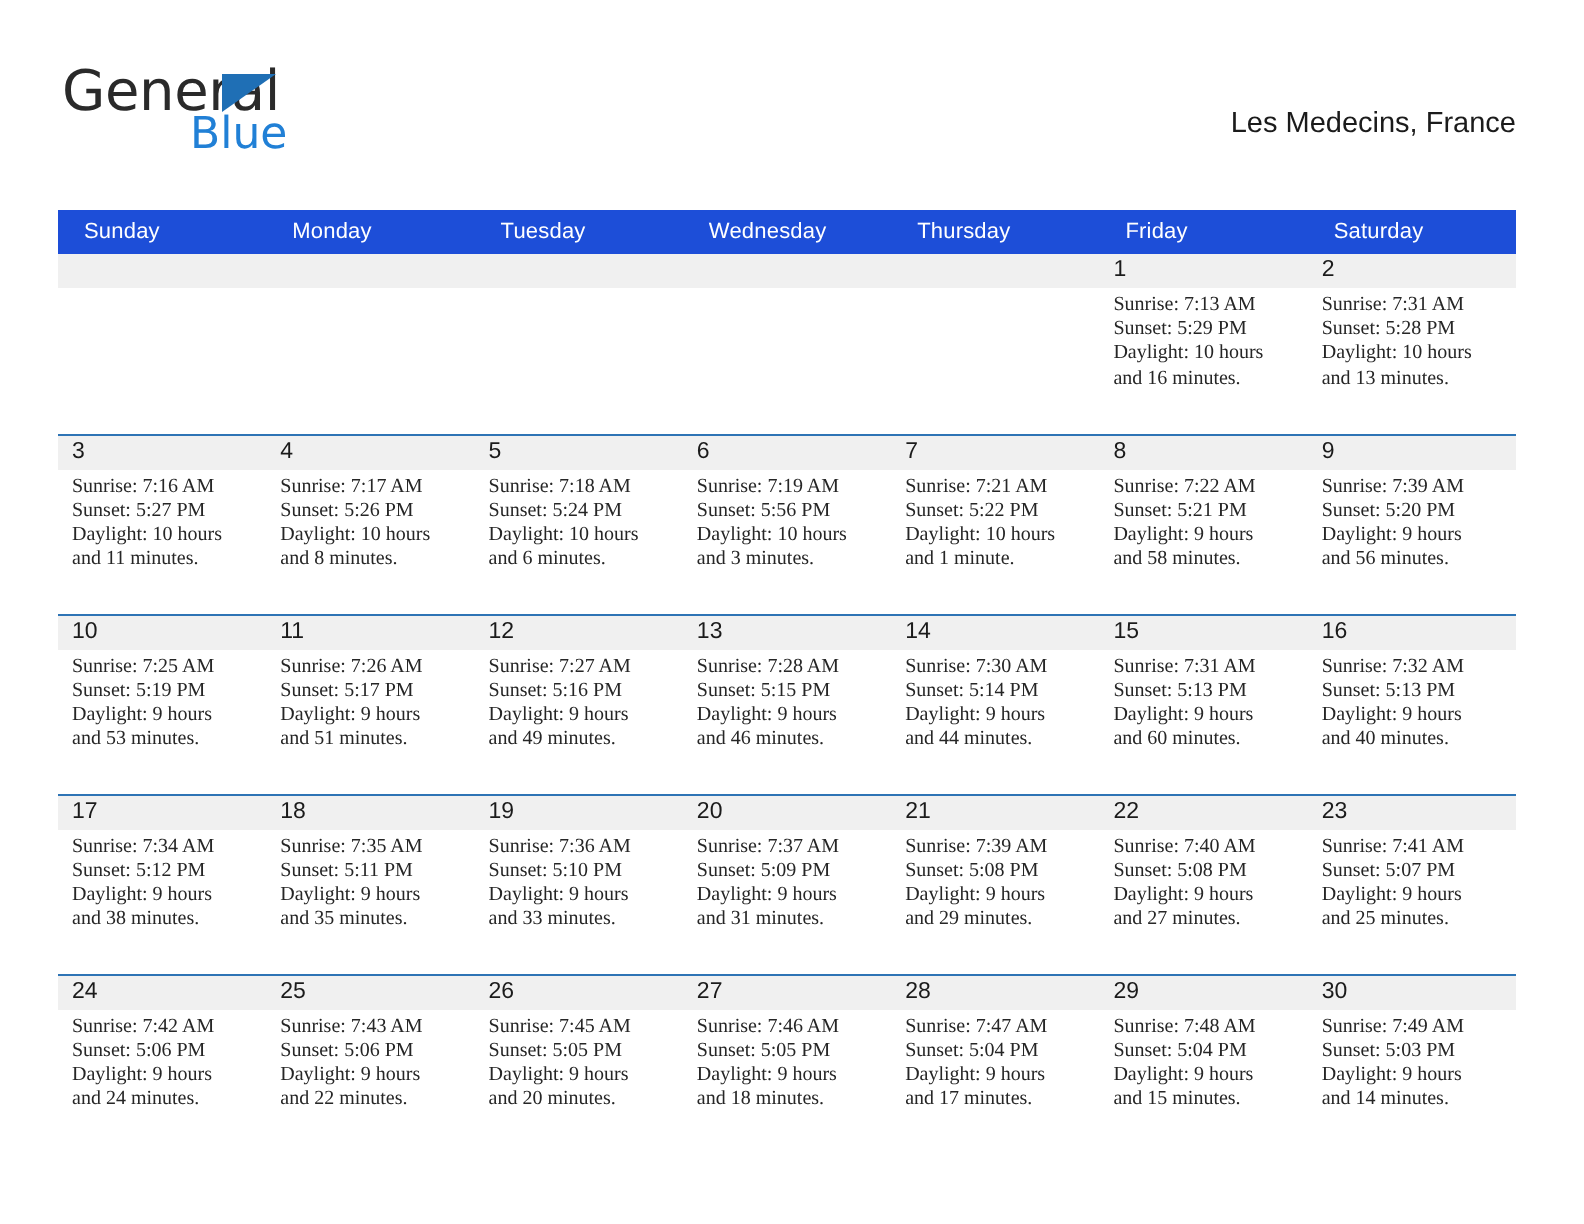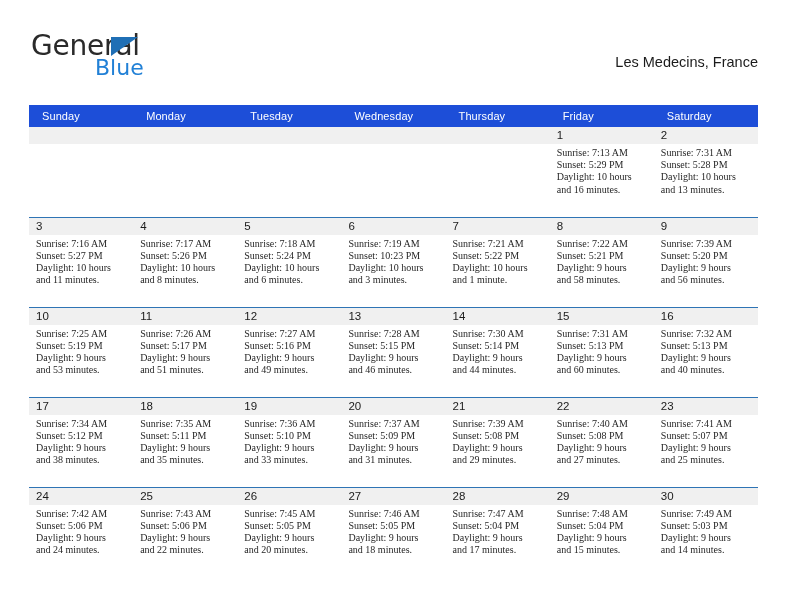--- a/index.html
+++ b/index.html
@@ -263,21 +263,21 @@
                 <div>Daylight: 10 hours</div>
                 <div>and 6 minutes.</div>
               </div>
             </div>
           </td>
           <td>
             <div class="cell-inner">
               <div class="daynum-band">6</div>
               <div class="cell-detail">
                 <div>Sunrise: 7:19 AM</div>
-                <div>Sunset: 10:23 PM</div>
+                <div>Sunset: 5:56 PM</div>
                 <div>Daylight: 10 hours</div>
                 <div>and 3 minutes.</div>
               </div>
             </div>
           </td>
           <td>
             <div class="cell-inner">
               <div class="daynum-band">7</div>
               <div class="cell-detail">
                 <div>Sunrise: 7:21 AM</div>

